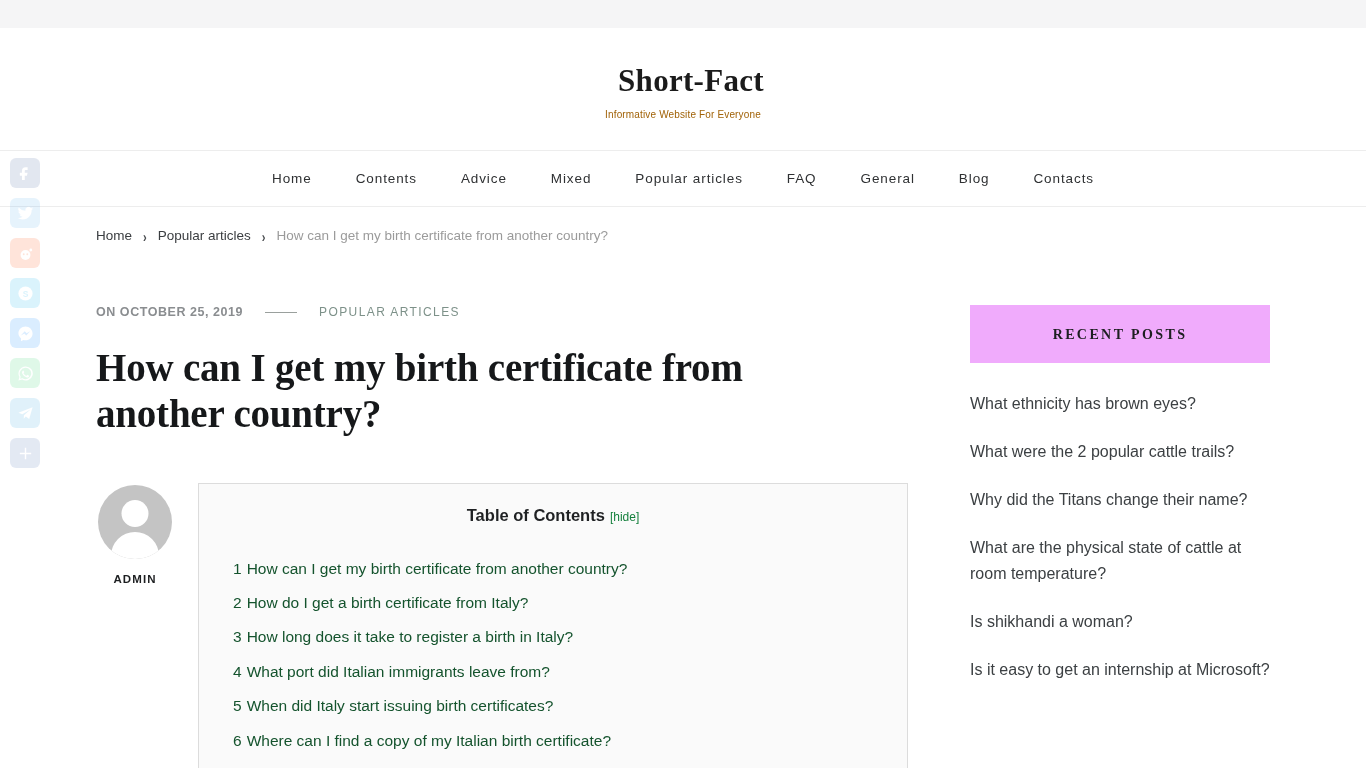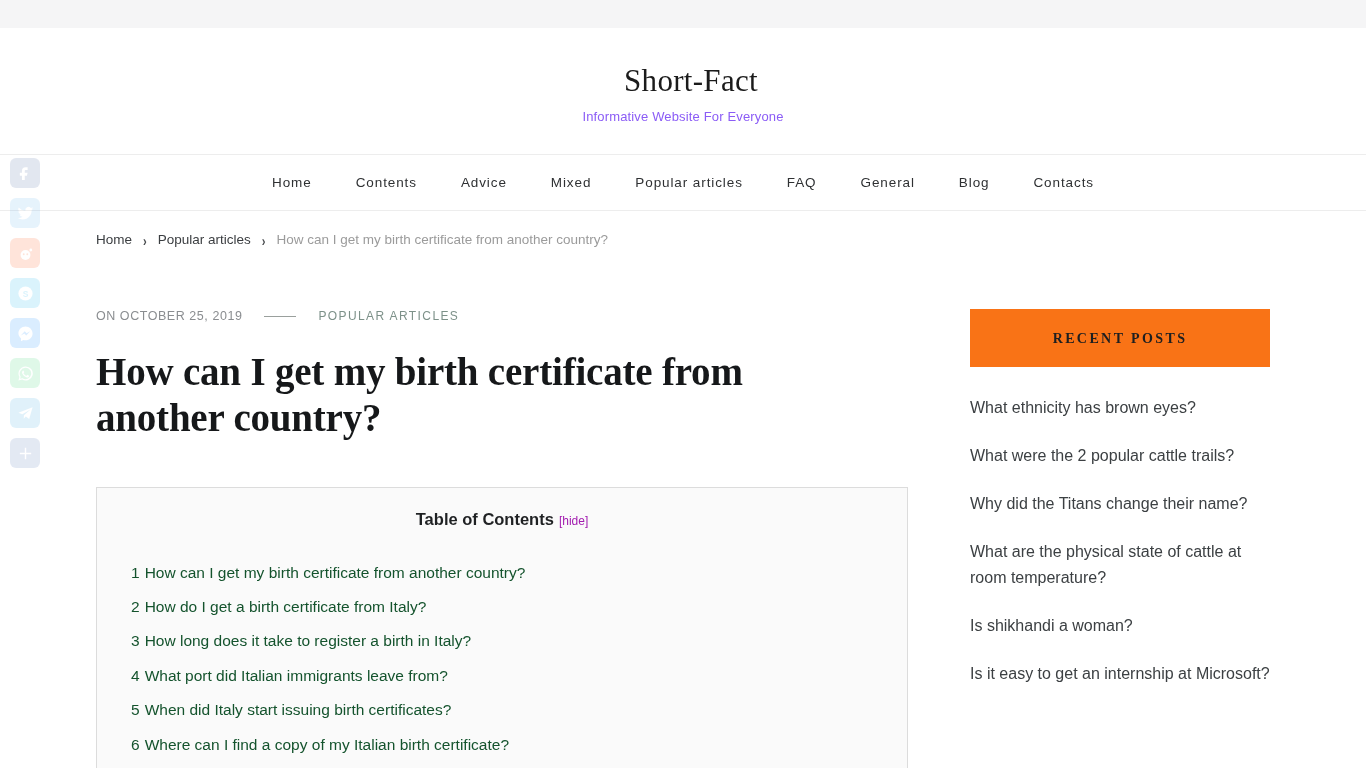--- a/index.html
+++ b/index.html
@@ -27,30 +27,30 @@
   
   .site-header {
     padding-top: 36px;
     padding-bottom: 30px;
     text-align: center;
     background: #fff;
   }
   .site-title {
     font-family: "Liberation Serif", serif;
     font-size: 31px;
-    font-weight: 400;
+    font-weight: 700;
     color: #1b1b1b;
     letter-spacing: 0.3px;
     line-height: 1.1;
     padding-left: 16px;
   }
   .site-tagline {
     margin-top: 11px;
-    font-size: 13px;
-    color: #8b5cf6;
+    font-size: 10px;
+    color: #a16207;
     letter-spacing: 0.15px;
   }
 
   
   .main-nav {
     border-top: 1px solid #ededed;
     border-bottom: 1px solid #ededed;
     height: 57px;
     display: flex;
     align-items: center;
@@ -111,21 +111,21 @@
   .sidebar-col { width: 300px; flex: 0 0 300px; padding-top: 62px; }
 
   
   .post-meta {
     display: flex;
     align-items: center;
     font-size: 12.5px;
     letter-spacing: 0.55px;
     margin-bottom: 26px;
   }
-  .meta-date { color: #8a8d90; }
+  .meta-date { color: #8a8d90; font-weight: bold; }
   .meta-dash {
     width: 32px;
     height: 1px;
     background: #9aa09d;
     margin: 0 22px;
     display: inline-block;
   }
   .meta-cat {
     color: #7d9189;
     letter-spacing: 1.4px;
@@ -205,37 +205,37 @@
     margin-bottom: 26px;
     padding-top: 4px;
   }
   .toc-title {
     font-size: 16.5px;
     font-weight: 700;
     color: #1f2123;
   }
   .toc-toggle {
     font-size: 12px;
-    color: #a21caf;
+    color: #15803d;
     margin-left: 5px;
     cursor: pointer;
   }
   .toc-list { list-style: none; }
   .toc-item {
     font-size: 15.5px;
     color: #14532d;
     line-height: 1.25;
     padding: 7.5px 10px 7.5px 12px;
     cursor: pointer;
   }
   .toc-num { margin-right: 5px; }
 
   
   .widget-header {
-    background: #f97316;
+    background: #f0abfc;
     text-align: center;
     padding: 20px 16px;
     margin-bottom: 28px;
   }
   .widget-title {
     font-family: "Liberation Serif", serif;
     font-size: 14px;
     font-weight: 700;
     letter-spacing: 2.4px;
     color: #1d1f21;
@@ -360,20 +360,24 @@
     <div class="post-meta">
       <span class="meta-date">ON OCTOBER 25, 2019</span>
       <span class="meta-dash"></span>
       <span class="meta-cat">POPULAR ARTICLES</span>
     </div>
 
     <h1 class="post-title">How can I get my birth certificate from another country?</h1>
 
     <div class="article-body">
 
+      <div class="author-box">
+        <div class="avatar"></div>
+        <div class="author-name">ADMIN</div>
+      </div>
 
       <div class="toc">
         <div class="toc-header">
           <span class="toc-title">Table of Contents</span><span class="toc-toggle">[hide]</span>
         </div>
         <ul class="toc-list">
           <li class="toc-item">
             <span class="toc-num">1</span><span>How can I get my birth certificate from another country?</span>
           </li>
           <li class="toc-item">

